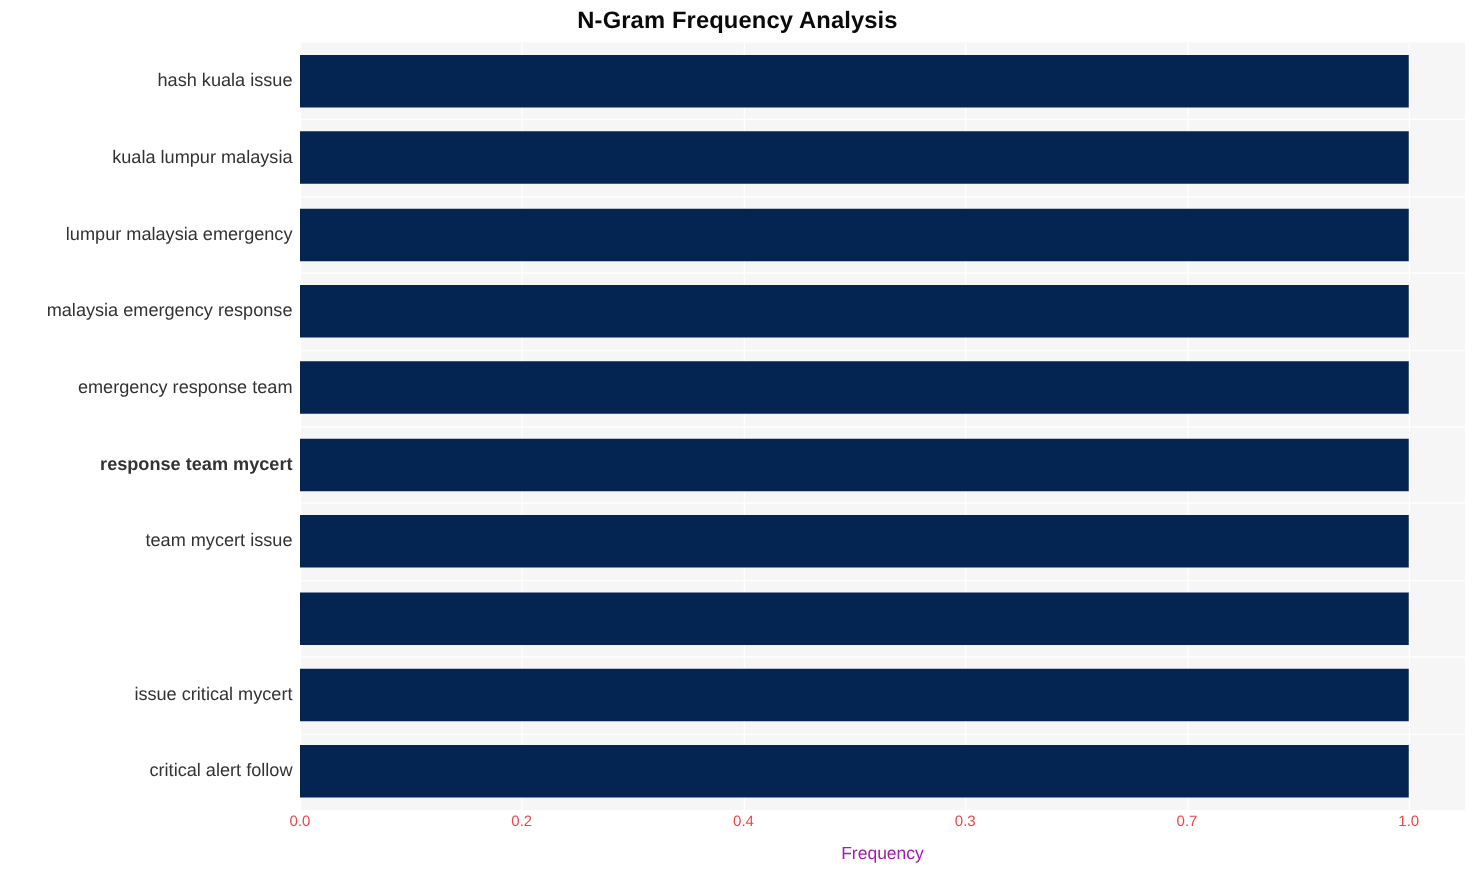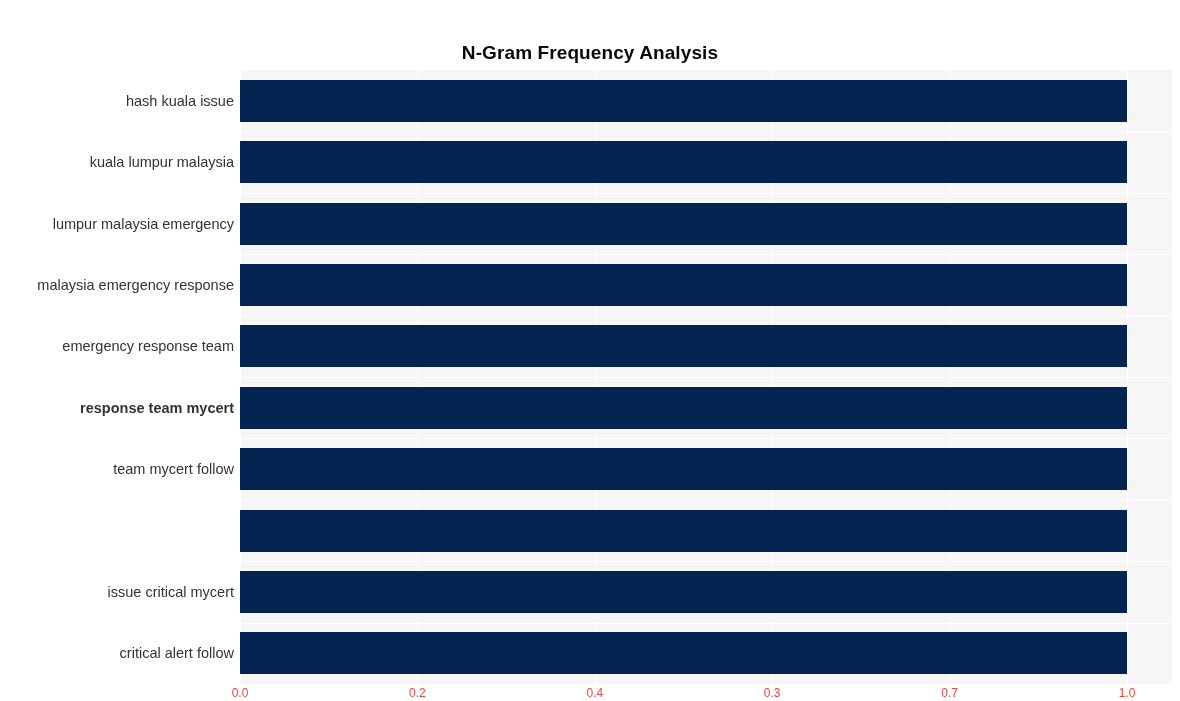--- a/index.html
+++ b/index.html
@@ -15,21 +15,20 @@
     position: relative;
   }
 
   #figure {
     position: absolute;
     left: 0;
     top: 0;
     width: 1180px;
     height: 570px;
     background: #ffffff;
-    margin-top: 36px;
   }
 
   
   #chart-title {
     position: absolute;
     left: 0;
     top: 6px;
     width: 1180px;
     text-align: center;
     font-size: 19px;
@@ -110,21 +109,21 @@
   }
 
   
   #xlabel {
     position: absolute;
     left: 240px;
     top: 674px;
     width: 932px;
     text-align: center;
     font-size: 14px;
-    color: #0f172a;
+    color: #a21caf;
     white-space: nowrap;
   }
 </style>
 </head>
 <body>
 
 <div id="figure">
 
   <div id="chart-title">N-Gram Frequency Analysis</div>
 
@@ -160,21 +159,21 @@
       </div>
   </div>
 
   <div id="ytick-layer">
       <div class="ytick" style="top: 23.7px;">hash kuala issue</div>
       <div class="ytick" style="top: 85.1px;">kuala lumpur malaysia</div>
       <div class="ytick" style="top: 146.5px;">lumpur malaysia emergency</div>
       <div class="ytick" style="top: 207.9px;">malaysia emergency response</div>
       <div class="ytick" style="top: 269.3px;">emergency response team</div>
       <div class="ytick" style="top: 330.7px; font-weight: bold;">response team mycert</div>
-      <div class="ytick" style="top: 392.1px;">team mycert follow</div>
+      <div class="ytick" style="top: 392.1px;">team mycert issue</div>
       <div class="ytick" style="top: 514.9px;">issue critical mycert</div>
       <div class="ytick" style="top: 576.3px;">critical alert follow</div>
     </div>
 
   <div id="xtick-layer">
       <div class="xtick" style="left: 0px;">0.0</div>
       <div class="xtick" style="left: 177.4px;">0.2</div>
       <div class="xtick" style="left: 354.8px;">0.4</div>
       <div class="xtick" style="left: 532.2px;">0.3</div>
       <div class="xtick" style="left: 709.6px;">0.7</div>

